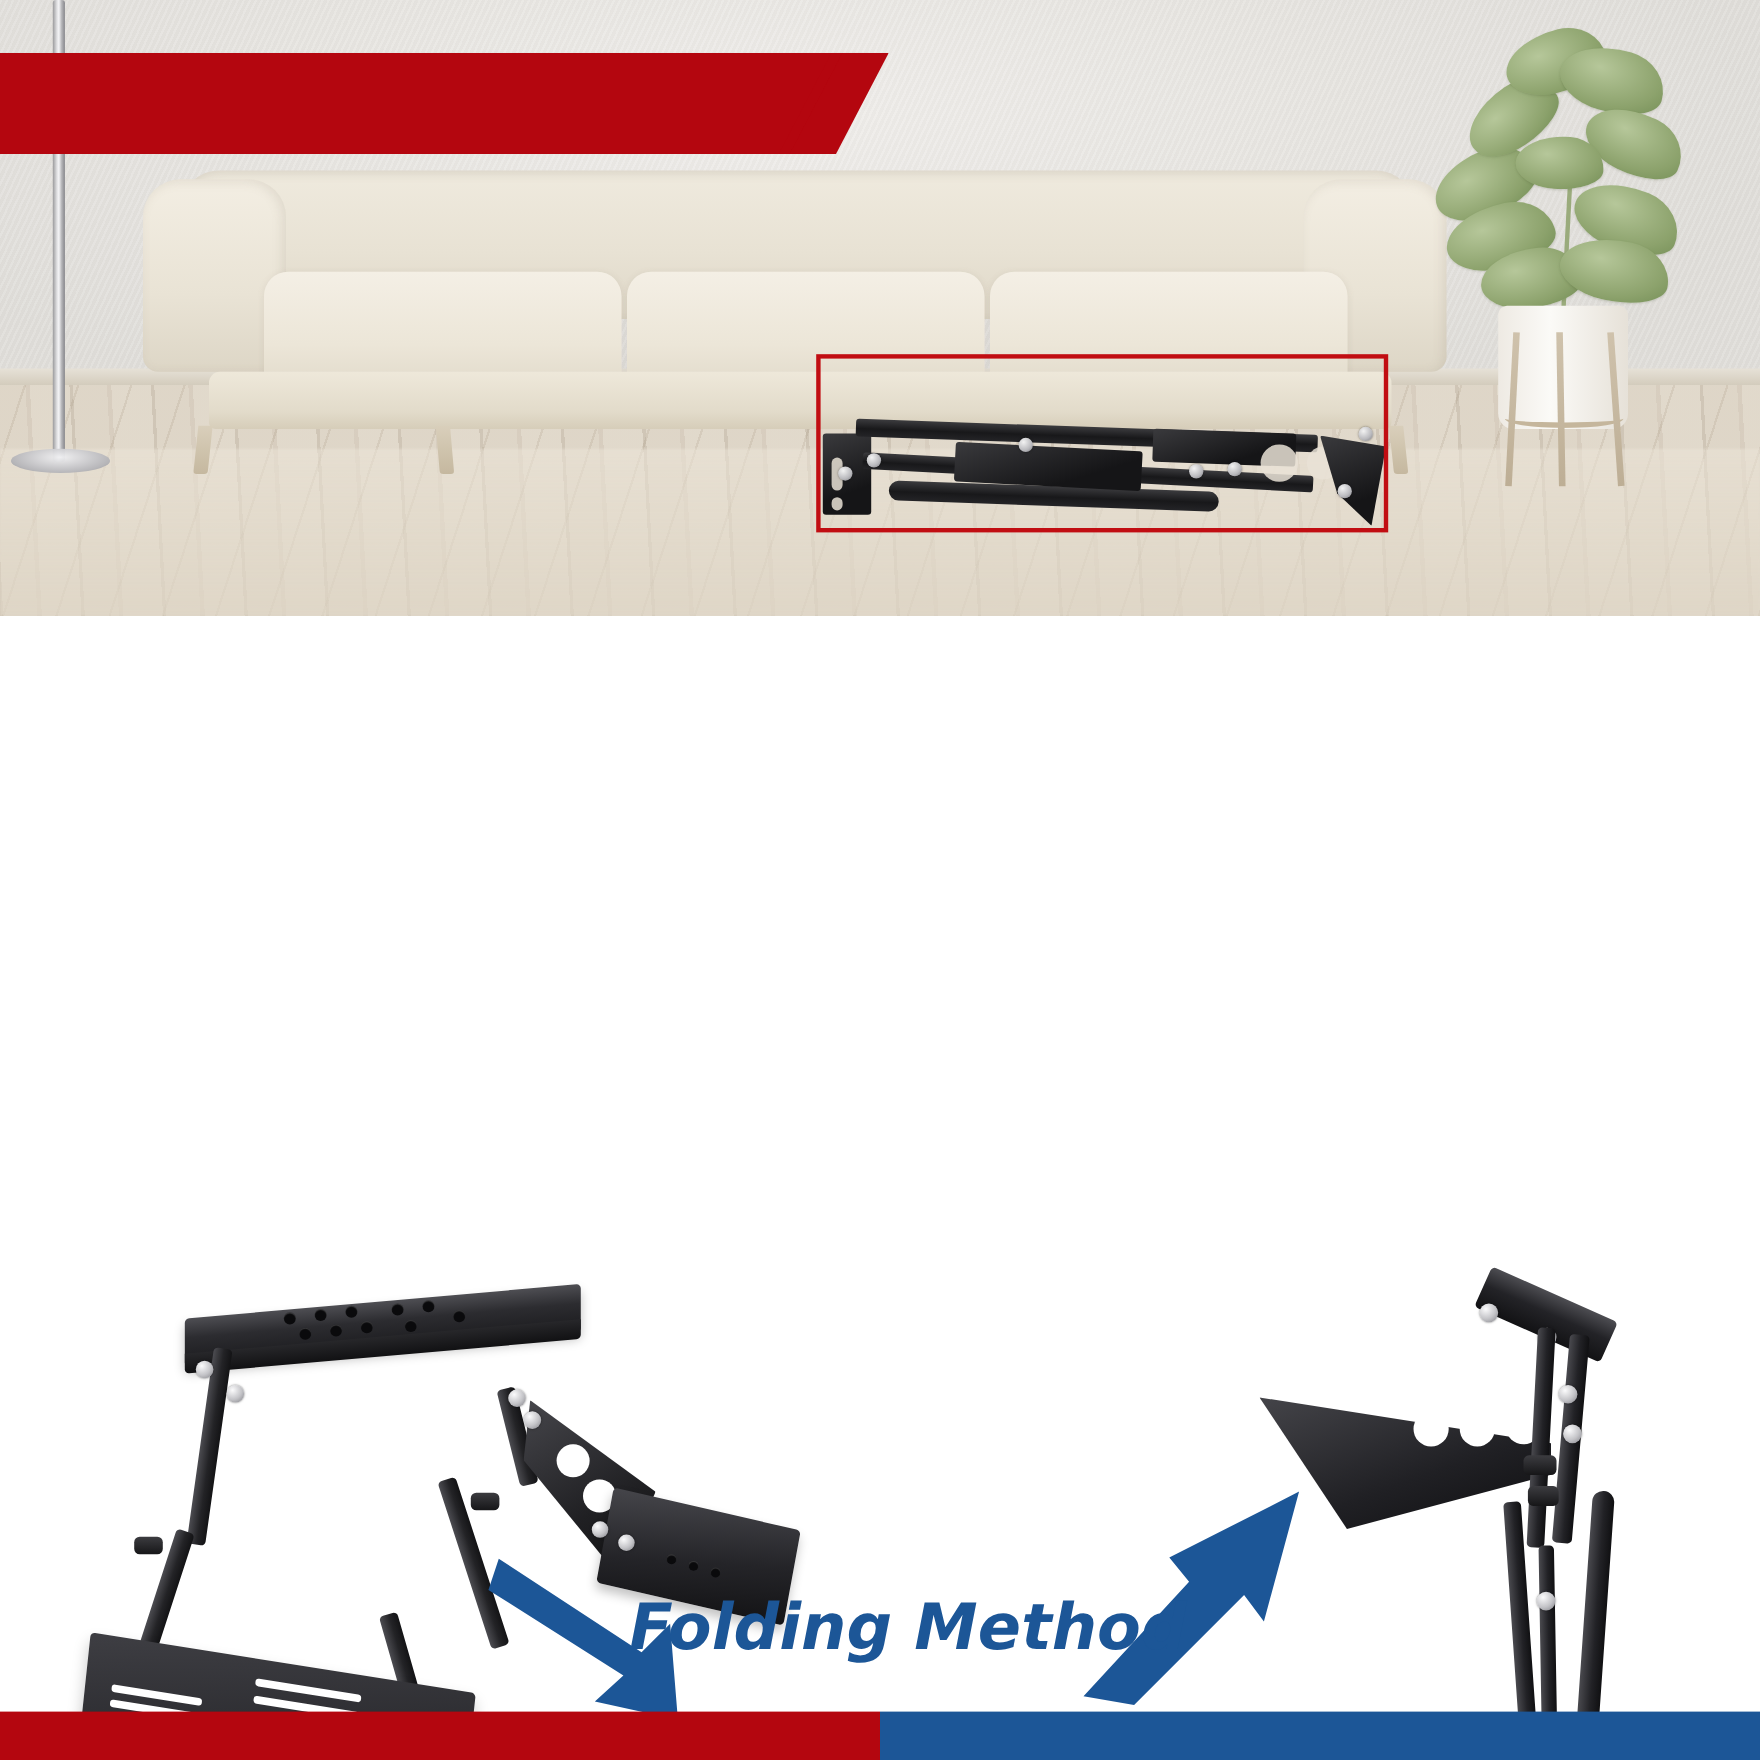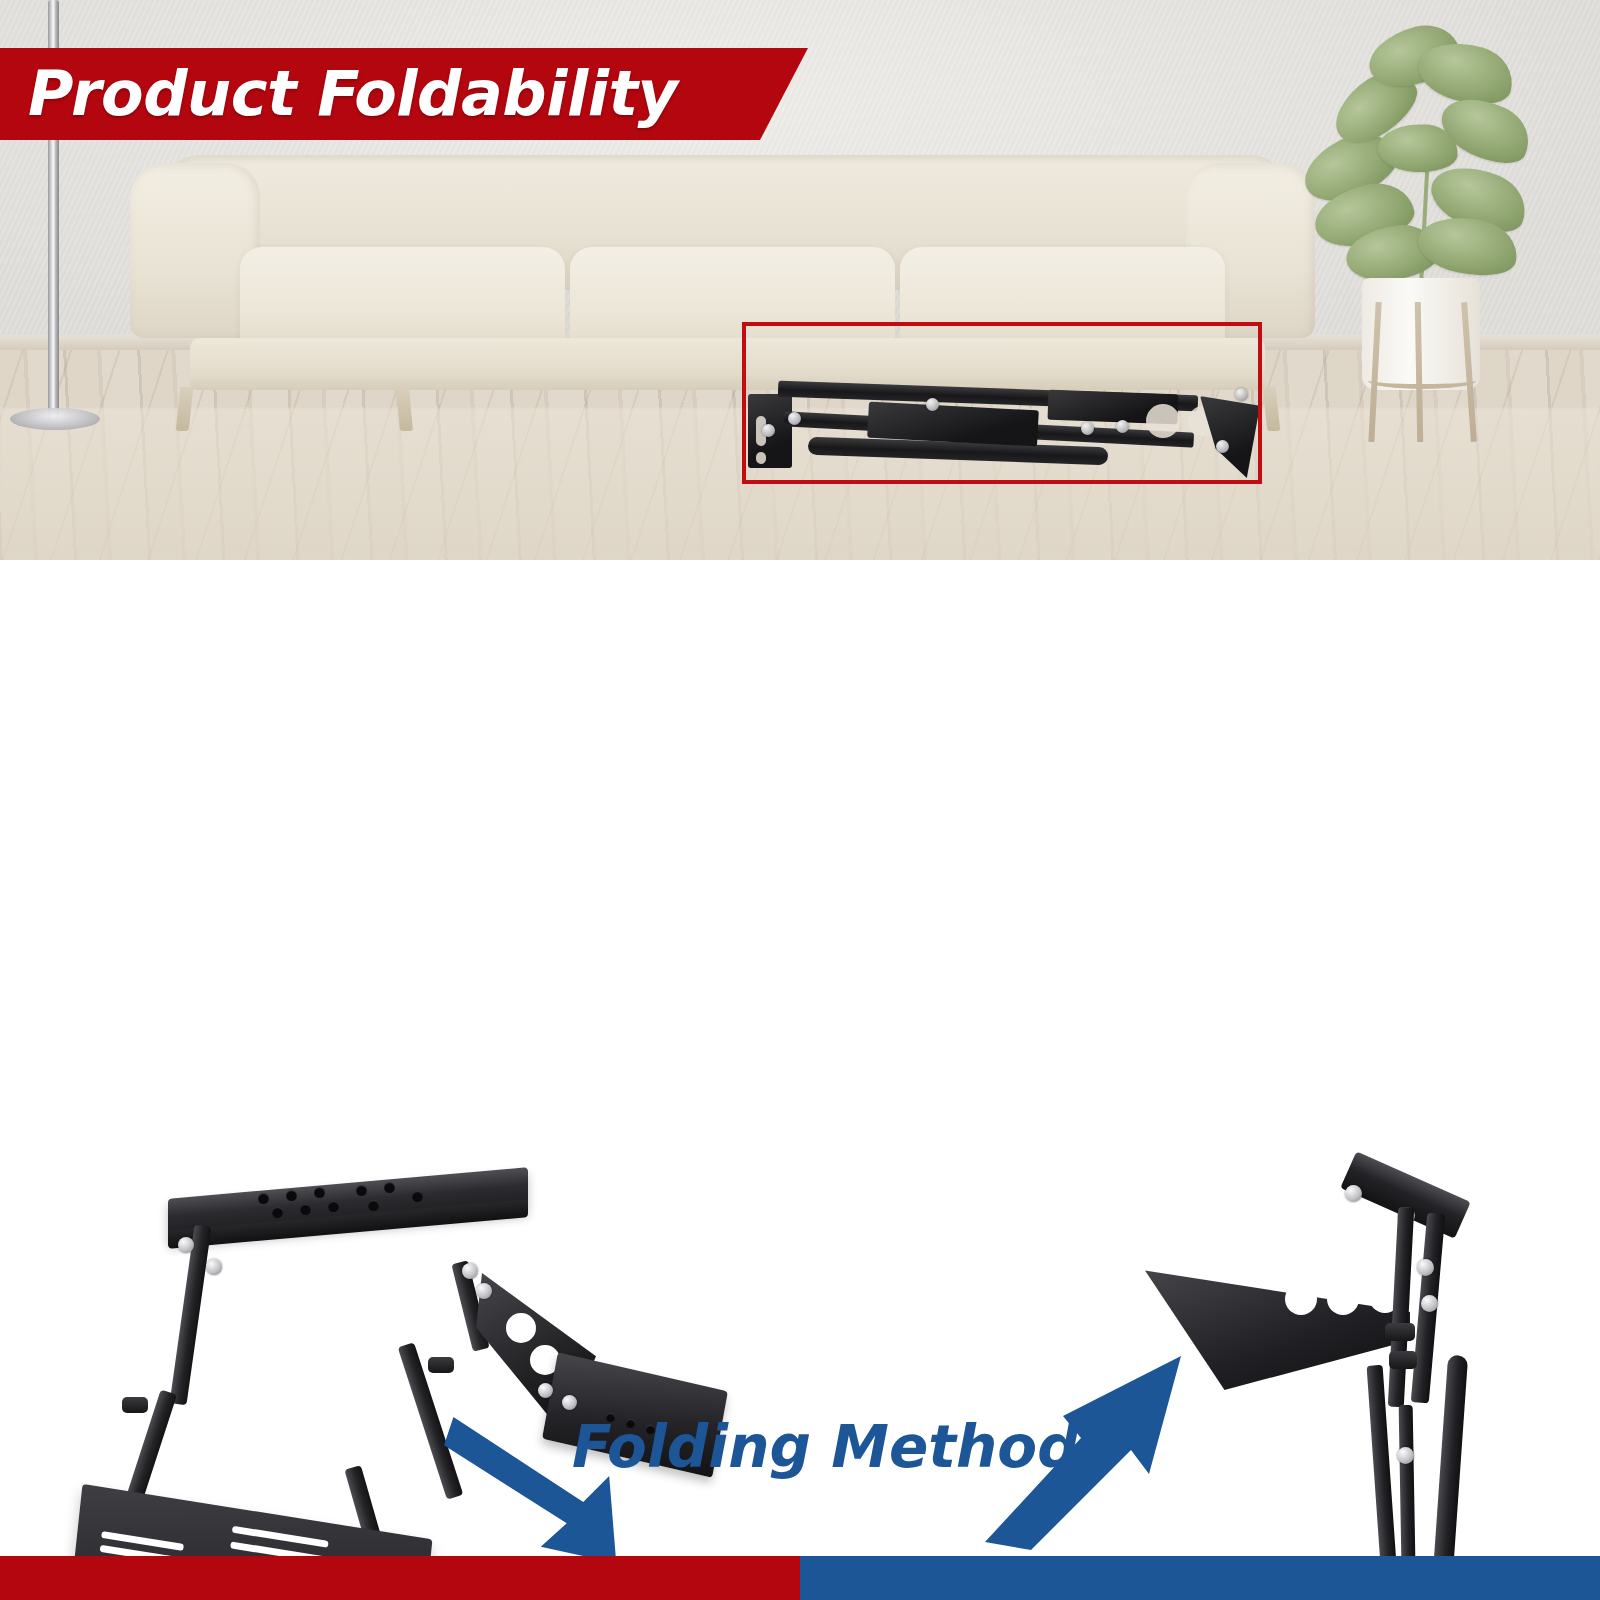--- a/index.html
+++ b/index.html
@@ -260,21 +260,21 @@
   .arrow{position:absolute;}
   .arrow svg{display:block;overflow:visible;}
 
   
   .lbl{
     position:absolute;
     font-family:"DejaVu Sans", sans-serif;
     font-style:italic;font-weight:bold;
     color:#1c5697;white-space:nowrap;
   }
-  #folding-method-label{left:572px;top:853px;font-size:58px;}
+  #folding-method-label{left:572px;top:885px;font-size:58px;}
 
   
   .bottom-bar{position:absolute;left:0;top:1556px;width:1600px;height:44px;}
   .bb-red{position:absolute;left:0;top:0;width:800px;height:44px;background:#b4060f;}
   .bb-blue{position:absolute;left:800px;top:0;width:800px;height:44px;background:#1c5697;}
 </style>
 </head>
 <body>
 
 <div id="page">
@@ -342,21 +342,20 @@
       <div class="us-screw" style="left:468px;top:62px;"></div>
       <div class="us-screw" style="left:487px;top:10px;"></div>
     </div>
 
     <div class="highlight-rect"></div>
   </div>
 
   <div class="banner"></div>
   <div class="banner-stripe stripe-a"></div>
   <div class="banner-stripe stripe-b"></div>
-  <div class="banner-title">Product Foldability</div>
 
   <div class="lower">
 
     <div class="stand-open">
 
       <div class="so-topplate"></div>
       <div class="so-topplate-face"></div>
       <div class="so-hole" style="left:248px;top:28px;width:11px;height:11px;"></div>
       <div class="so-hole" style="left:276px;top:25px;width:11px;height:11px;"></div>
       <div class="so-hole" style="left:304px;top:22px;width:11px;height:11px;"></div>

